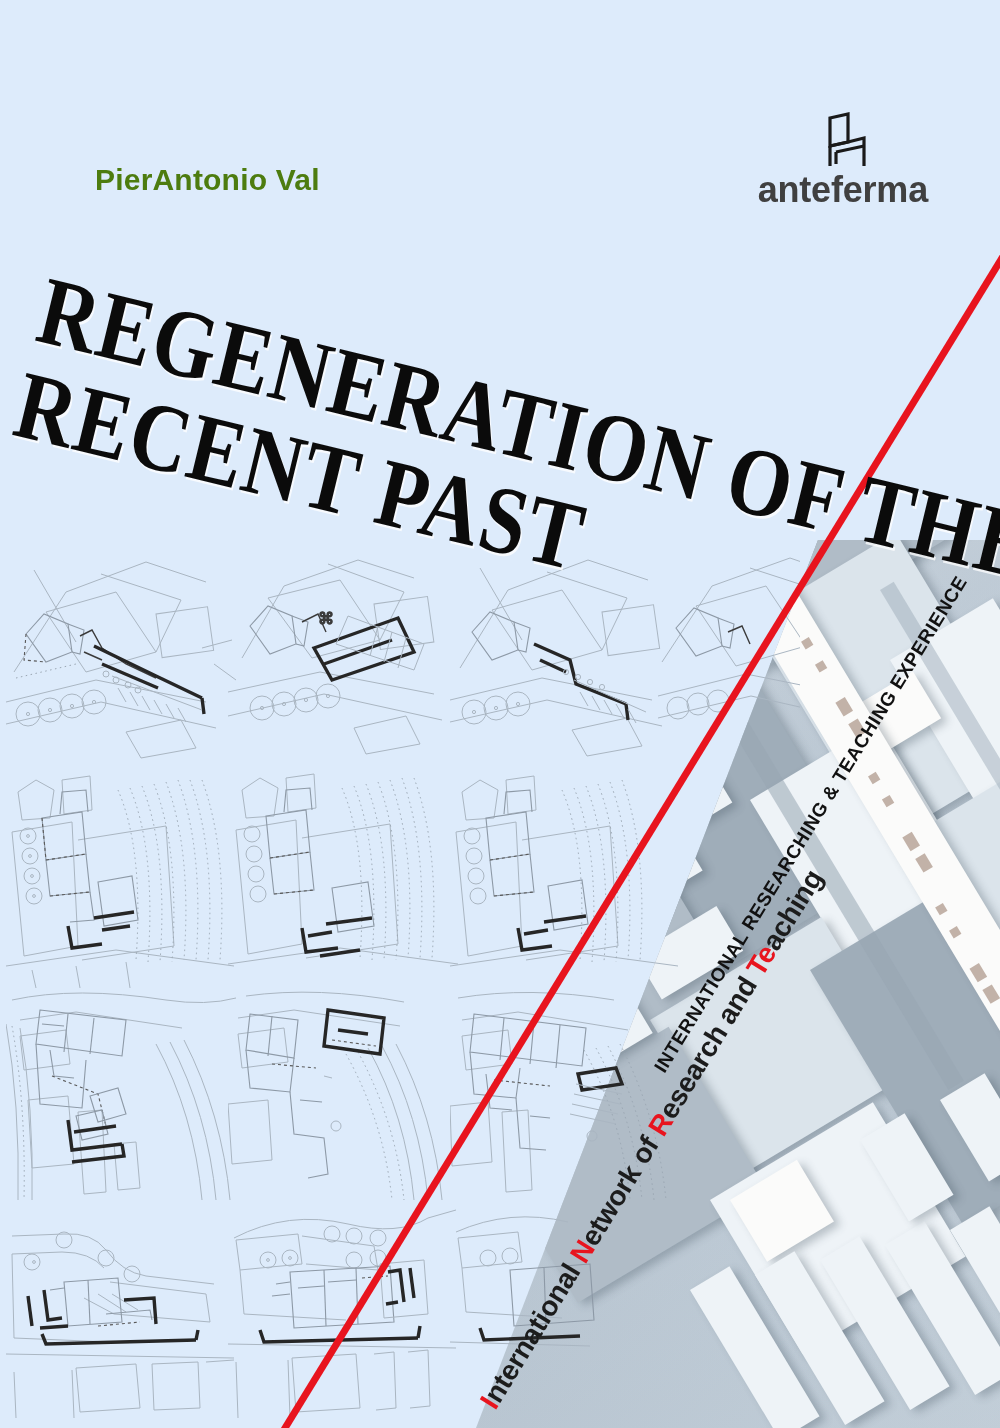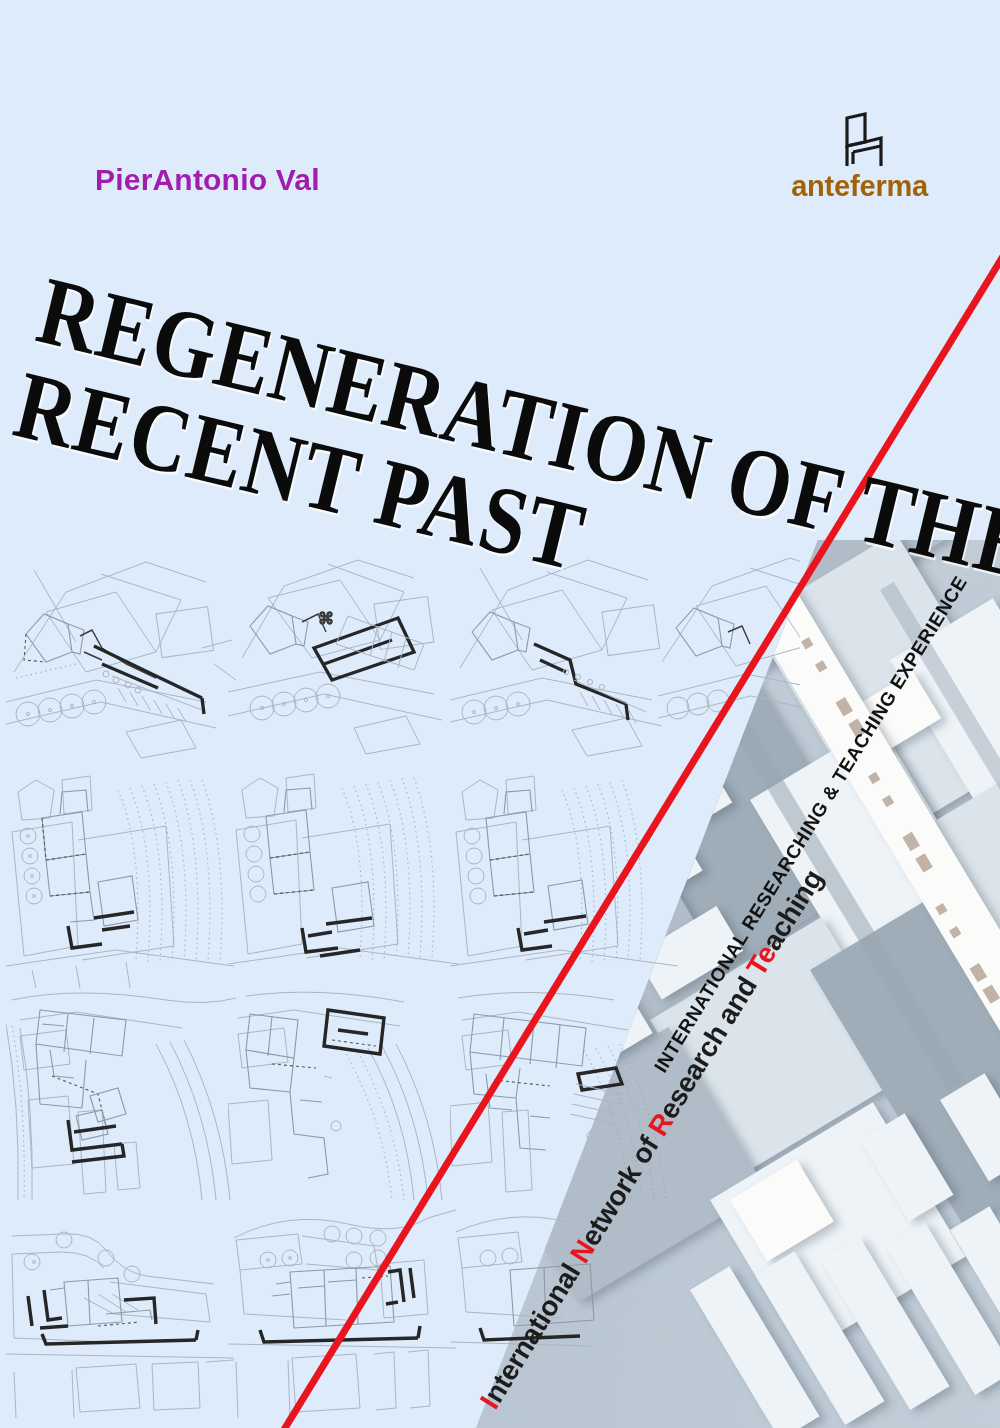--- a/index.html
+++ b/index.html
@@ -109,38 +109,38 @@
   }
   #title-line-2 { margin-top: 16px; }
 
   
   #author-name {
     position: absolute;
     left: 95px;
     top: 163px;
     font-size: 30px;
     font-weight: bold;
-    color: #a21caf;
+    color: #4d7c0f;
     letter-spacing: 0.2px;
     z-index: 40;
   }
 
   
   #publisher {
     position: absolute;
     right: 72px;
     top: 112px;
     text-align: center;
     z-index: 40;
   }
   #publisher-mark { display:block; margin: 0 auto 2px auto; }
   #publisher-name {
-    font-size: 29px;
+    font-size: 36px;
     font-weight: bold;
-    color: #a16207;
+    color: #404040;
     letter-spacing: -0.2px;
     line-height: 1em;
   }
 
   
   #network-line {
     position: absolute;
     left: 474px;
     top: 1398px;
     z-index: 45;

